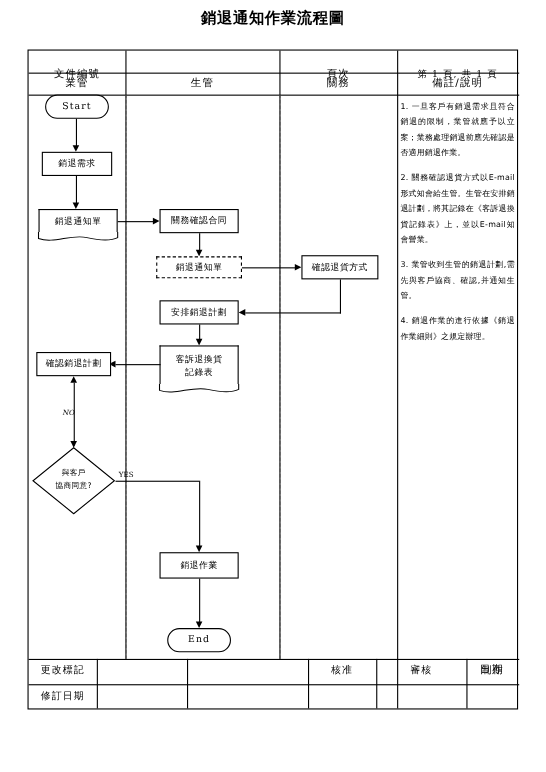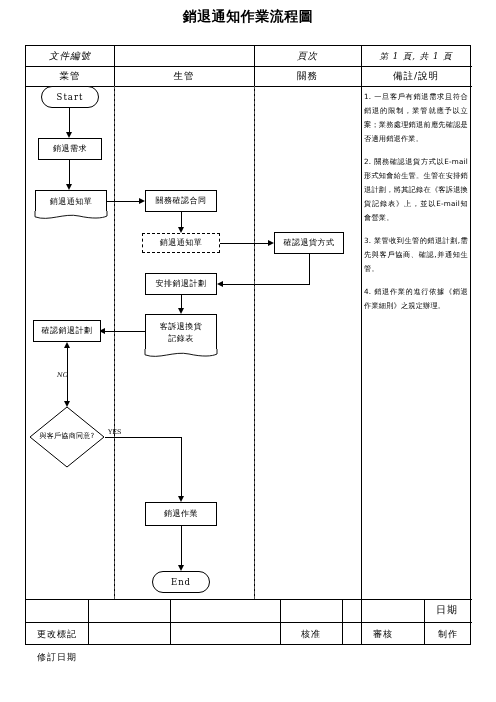--- a/index.html
+++ b/index.html
@@ -46,31 +46,31 @@
   
   .lane-dash{position:absolute;width:0;border-left:1px dashed #555;top:40px;height:513px;}
   .lane-dash-1{left:88px;}
   .lane-dash-2{left:228px;}
 
   
   .hcell{
     position:absolute;height:20px;line-height:20px;
     text-align:center;font-size:9.5px;letter-spacing:1px;
   }
-  .r1{top:0;font-style:italic;}
+  .r1{top:12px;}
   .r2{top:20px;}
   .c-a{left:0;width:88px;}
   .c-b{left:88px;width:140px;}
   .c-c{left:228px;width:107px;}
   .c-d{left:335px;width:110px;}
 
   
   .fcell{
     position:absolute;height:23px;line-height:23px;
-    text-align:center;font-size:9px;letter-spacing:1px;margin-top:24px;
+    text-align:center;font-size:9px;letter-spacing:1px;
   }
   .fr1{top:553px;}
   .fr2{top:576px;}
   .f-a{left:0;width:62px;}
   .f-b{left:62px;width:82px;}
   .f-c{left:144px;width:110px;}
   .f-d{left:254px;width:62px;}
   .f-e{left:316px;width:82px;}
   .f-f{left:398px;width:48px;}
   .fvr{position:absolute;width:0;border-left:1px solid #000;top:553px;height:45px;}
@@ -107,21 +107,21 @@
   .arrow-down{border-left:3.5px solid transparent;border-right:3.5px solid transparent;border-top:6px solid #000;}
   .arrow-up{border-left:3.5px solid transparent;border-right:3.5px solid transparent;border-bottom:6px solid #000;}
   .arrow-right{border-top:3.5px solid transparent;border-bottom:3.5px solid transparent;border-left:6px solid #000;}
   .arrow-left{border-top:3.5px solid transparent;border-bottom:3.5px solid transparent;border-right:6px solid #000;}
 
   .edge-label{position:absolute;font-size:6.5px;font-family:"DejaVu Serif","Liberation Serif",serif;color:#000;}
 
   .diamond-wrap{position:absolute;}
   .diamond-txt{
     position:absolute;left:0;top:0;width:100%;height:100%;
-    display:flex;flex-direction:row;align-items:center;justify-content:center;
+    display:flex;flex-direction:column;align-items:center;justify-content:center;
     font-size:7px;line-height:1.7;letter-spacing:0.3px;text-align:center;
   }
   .latin{font-family:"DejaVu Serif","Liberation Serif",serif;font-size:8.5px;letter-spacing:1px;}
 </style>
 </head>
 <body>
 
 <div id="page">
 
   <div class="doc-title">銷退通知作業流程圖</div>

